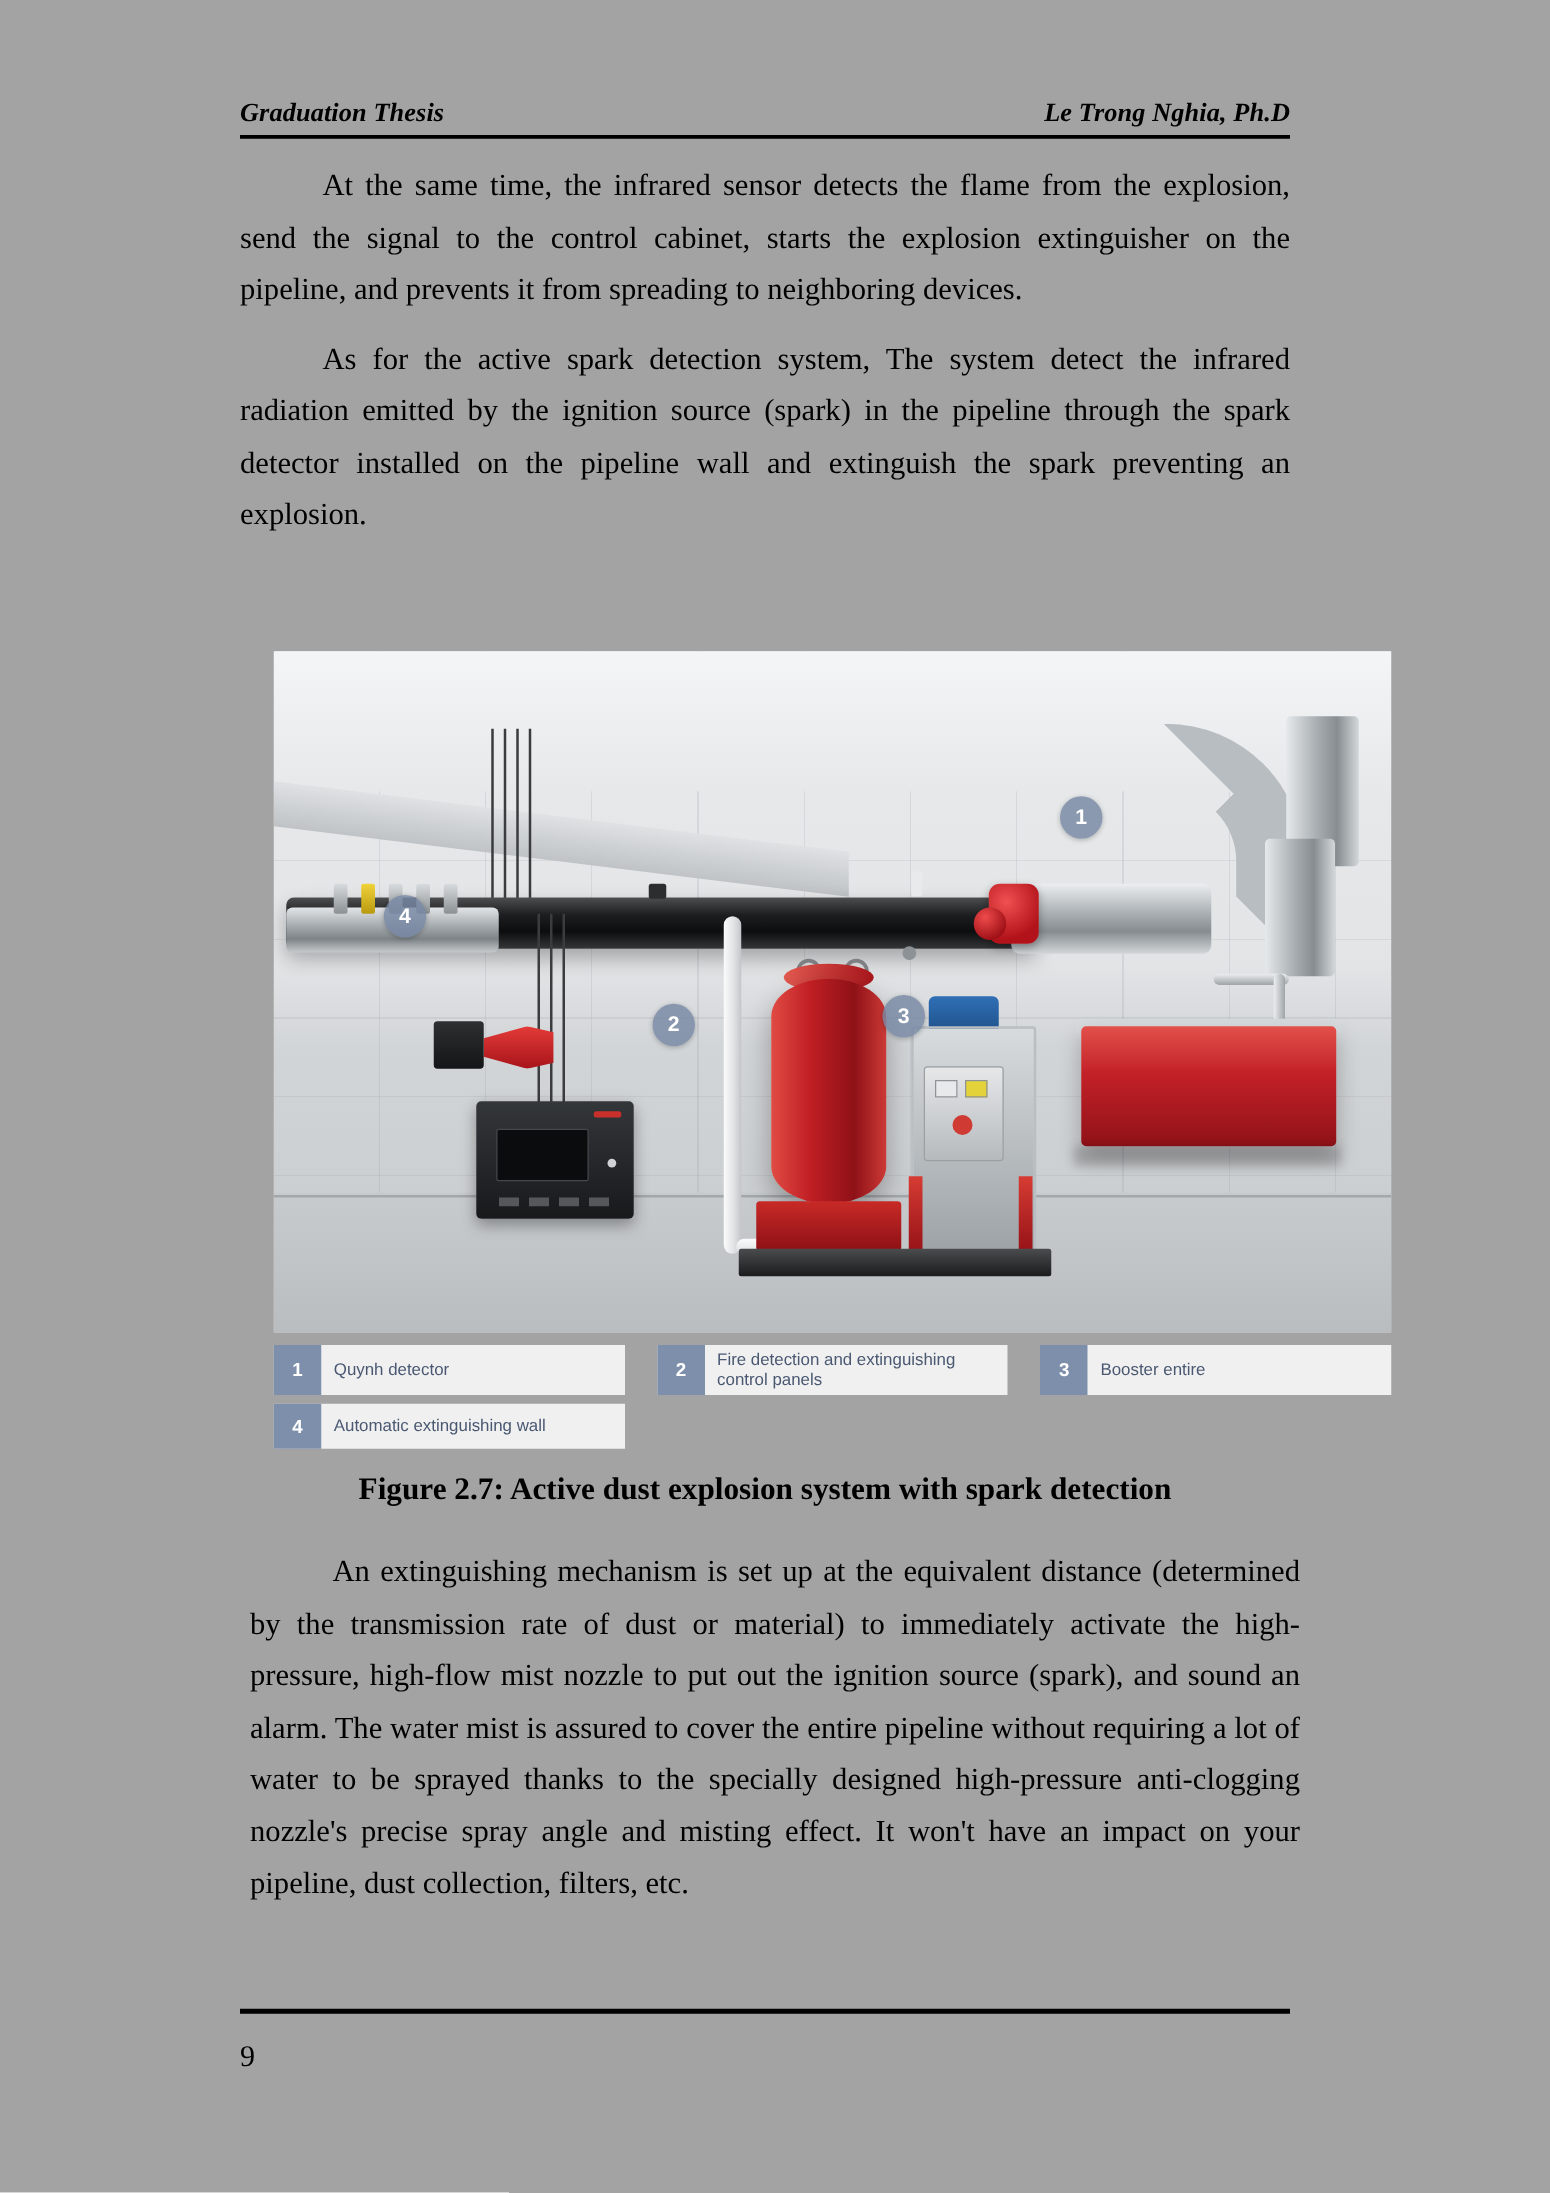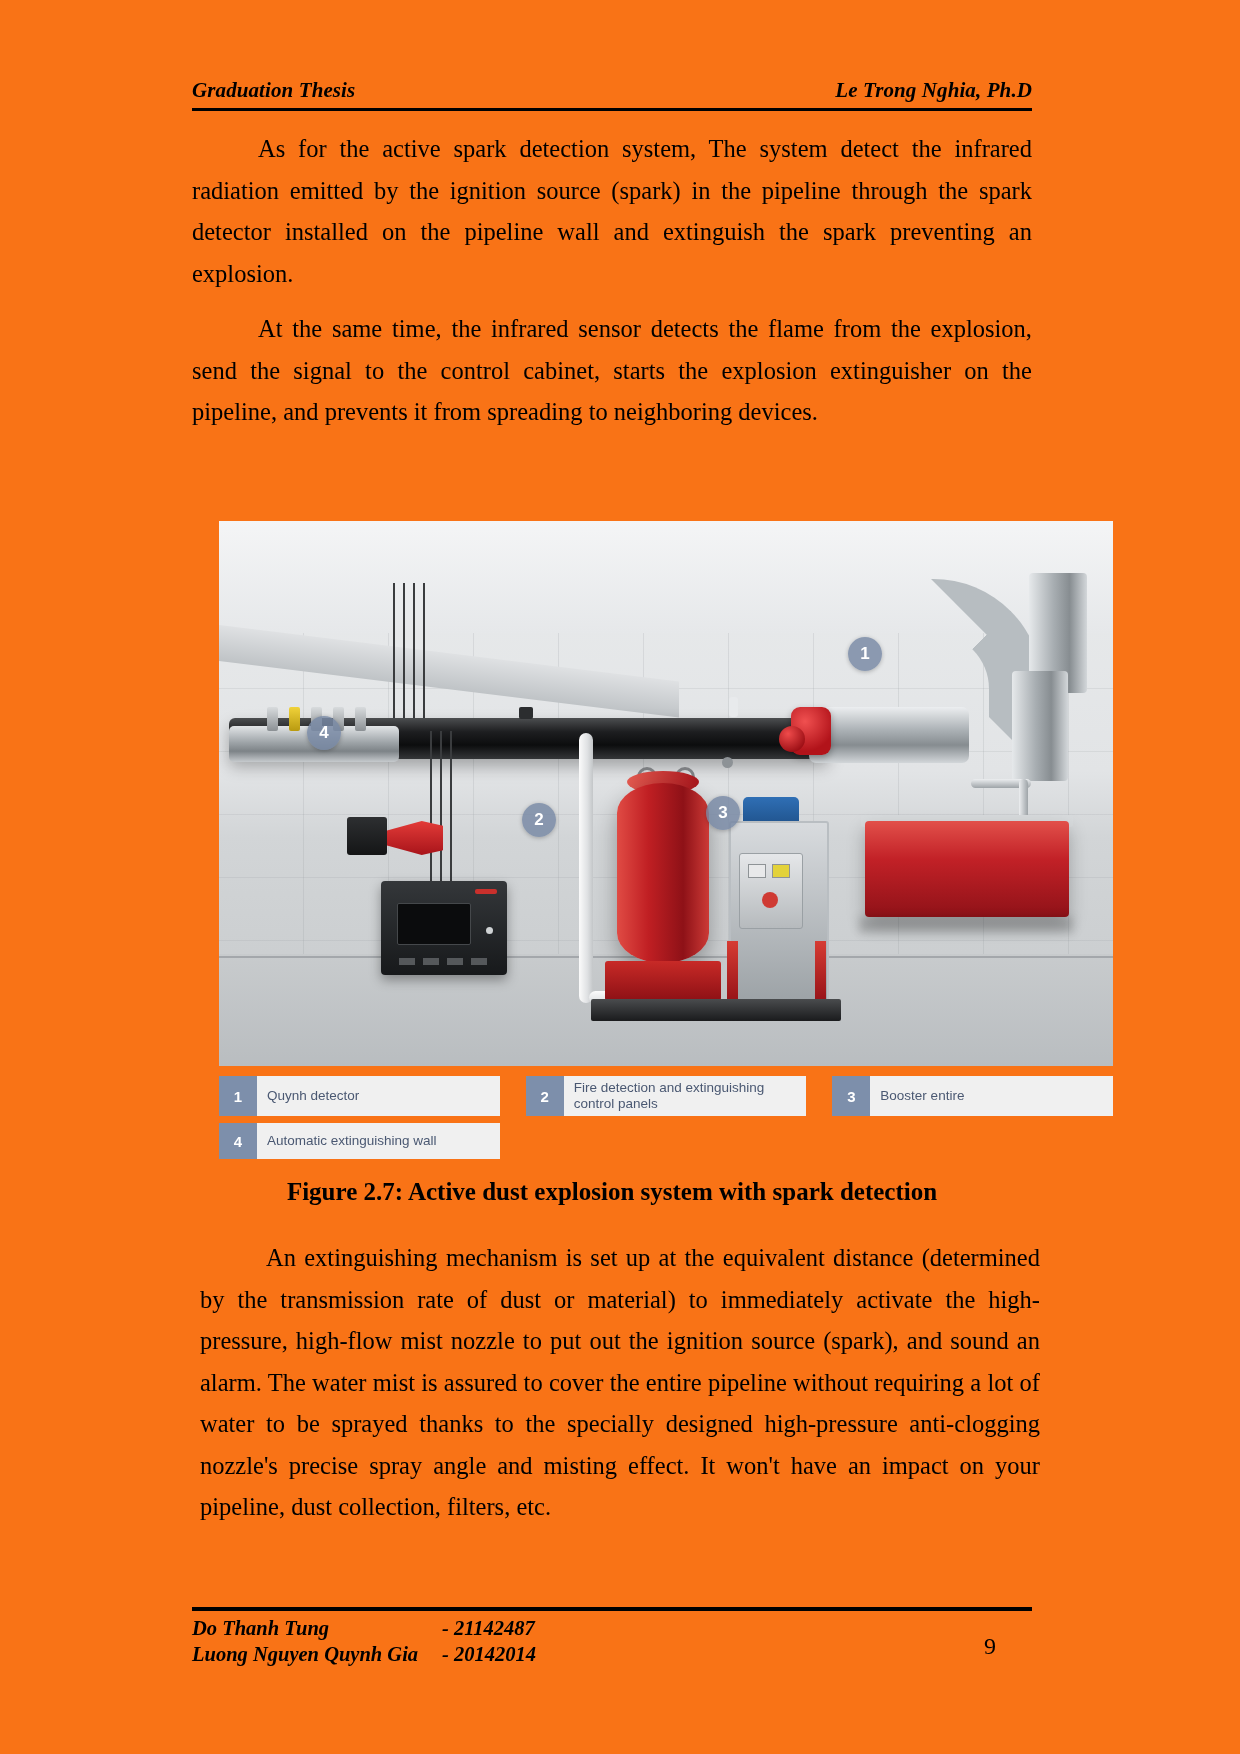--- a/index.html
+++ b/index.html
@@ -8,21 +8,21 @@
     background: #ffffff;
   }
   body {
     font-family: "Liberation Serif", serif;
     color: #000000;
   }
   .page {
     position: relative;
     width: 1240px;
     height: 1754px;
-    background: #f97316;
+    background: #a3a3a3;
     overflow: hidden;
     margin: 0 auto;
   }
 
   
   .header {
     position: absolute;
     left: 192px;
     top: 78px;
     width: 840px;
@@ -390,22 +390,22 @@
 
 <div class="page">
 
   <div class="header">
     <span>Graduation Thesis</span>
     <span>Le Trong Nghia, Ph.D</span>
   </div>
   <div class="header-rule"></div>
 
   <div class="content">
+    <p class="body">At the same time, the infrared sensor detects the flame from the explosion, send the signal to the control cabinet, starts the explosion extinguisher on the pipeline, and prevents it from spreading to neighboring devices.</p>
     <p class="body">As for the active spark detection system, The system detect the infrared radiation emitted by the ignition source (spark) in the pipeline through the spark detector installed on the pipeline wall and extinguish the spark preventing an explosion.</p>
-    <p class="body">At the same time, the infrared sensor detects the flame from the explosion, send the signal to the control cabinet, starts the explosion extinguisher on the pipeline, and prevents it from spreading to neighboring devices.</p>
   </div>
 
   <div class="figure-wrap">
 
     <div class="photo">
       <div class="wall-back"></div>
       <div class="wall-tiles"></div>
       <div class="ceiling"></div>
       <div class="ceiling-edge"></div>
       <div class="floor"></div>
@@ -514,26 +514,16 @@
   </div>
 
   <div class="caption">Figure 2.7: Active dust explosion system with spark detection</div>
 
   <div class="content2">
     <p class="body">An extinguishing mechanism is set up at the equivalent distance (determined by the transmission rate of dust or material) to immediately activate the high-pressure, high-flow mist nozzle to put out the ignition source (spark), and sound an alarm. The water mist is assured to cover the entire pipeline without requiring a lot of water to be sprayed thanks to the specially designed high-pressure anti-clogging nozzle's precise spray angle and misting effect. It won't have an impact on your pipeline, dust collection, filters, etc.</p>
   </div>
 
   <div class="footer-rule"></div>
   <div class="footer">
-    <div class="footer-names">
-      <div class="fn-row">
-        <span class="fn-name">Do Thanh Tung</span>
-        <span>- 21142487</span>
-      </div>
-      <div class="fn-row">
-        <span class="fn-name">Luong Nguyen Quynh Gia</span>
-        <span>- 20142014</span>
-      </div>
-    </div>
     <div class="page-num">9</div>
   </div>
 
 </div>
 
 </body></html>

